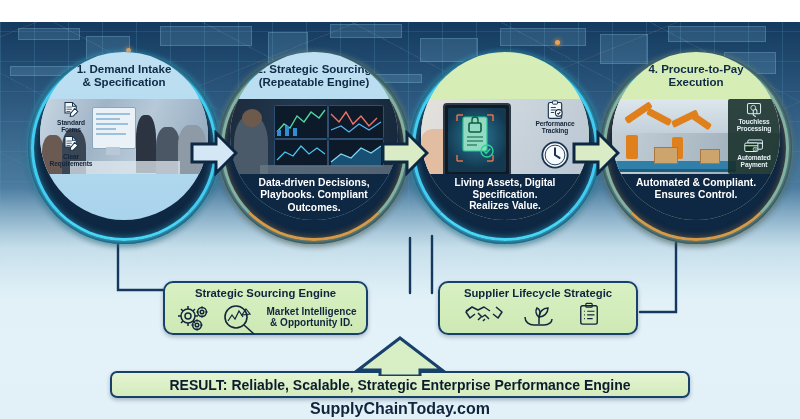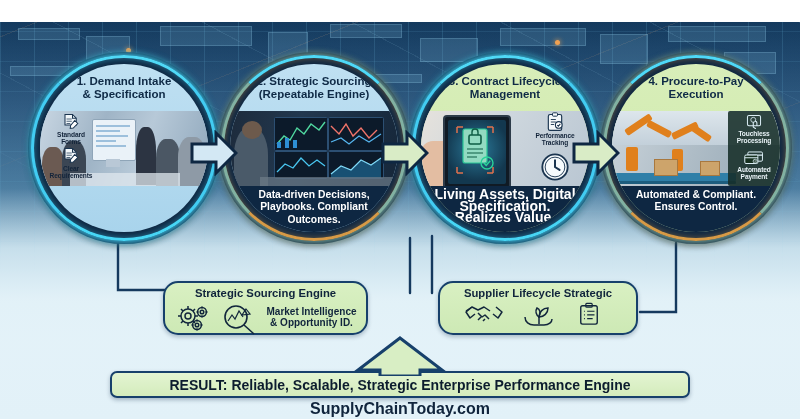--- a/index.html
+++ b/index.html
@@ -82,42 +82,42 @@
   }
   .glow.gold{
     border-bottom-color:#d79a46;border-left-color:#c98b3d;border-right-color:#c98b3d;
     box-shadow:0 0 9px rgba(215,154,70,.8), inset 0 0 7px rgba(215,154,70,.45);
   }
   .glow.cyan-top{
     border-top-color:#4fd9f7;border-left-color:rgba(70,210,245,.55);border-right-color:rgba(70,210,245,.55);
     box-shadow:0 0 8px rgba(70,210,245,.7);
   }
   .inner{
-    position:absolute;left:12px;top:12px;width:168px;height:168px;border-radius:50%;
+    position:absolute;left:12px;top:0;width:168px;height:168px;border-radius:50%;
     overflow:hidden;
   }
   .inner.blue{background:linear-gradient(to bottom,#bfe0f2,#a9d4ec);}
   .inner.green{background:linear-gradient(to bottom,#d8eeb9,#cfe9ac);}
 
   .node-title{
     position:absolute;left:6px;right:6px;top:11px;
     text-align:center;font-size:11.5px;font-weight:bold;line-height:13.2px;
     color:#0f2a46;
   }
   .photo{
     position:absolute;left:0;right:0;top:47px;height:75px;overflow:hidden;
   }
   .caption{
     position:absolute;left:0;right:0;top:122px;height:46px;
     background:#0e2742;
     color:#ffffff;text-align:center;
     font-size:10.3px;font-weight:bold;line-height:12.4px;
     padding-top:3px;box-sizing:border-box;
   }
-  .caption.c3{font-size:14px;line-height:11.6px;}
+  .caption.c3{font-size:10px;line-height:11.6px;}
 
   
   .ph{position:absolute;inset:0;}
   .ph1{background:linear-gradient(110deg,#c8d6e2 0%,#9fb4c6 35%,#b7c9d8 60%,#8ea6bb 100%);}
   .ph2{background:linear-gradient(100deg,#1d2b3c 0%,#22384f 40%,#16273a 100%);}
   .ph3{background:linear-gradient(120deg,#e6e2dc 0%,#cdd6dd 45%,#b9c6d2 100%);}
   .ph4{background:linear-gradient(110deg,#c9d3da 0%,#aebcc6 50%,#93a6b4 100%);}
 
   .fig{position:absolute;border-radius:40% 40% 0 0;background:#4c5b6b;}
   .screenbox{position:absolute;background:#eaf2f8;border:1.5px solid #8fa5b8;border-radius:2px;}
@@ -137,21 +137,21 @@
   .ovl.dark{color:#e9f3f7;}
   .ovl-panel{
     position:absolute;background:rgba(22,46,40,.88);border-radius:2px;
   }
   .icn{display:block;margin:0 auto;}
 
   
   .sbox{
     position:absolute;z-index:14;
     background:linear-gradient(to bottom,#d9f0c2,#cde9b5);
-    border:2.2px solid #17406b;border-radius:15px;
+    border:2.2px solid #17406b;border-radius:10px;
     box-shadow:0 2px 4px rgba(10,40,70,.28);
     box-sizing:border-box;
   }
   .sbox-title{
     position:absolute;left:0;right:0;top:4px;text-align:center;
     font-size:11.3px;font-weight:bold;color:#10243c;
   }
   .sbox-sub{
     position:absolute;text-align:center;font-size:10px;font-weight:bold;color:#10243c;
     line-height:11px;
@@ -315,24 +315,20 @@
         <span>Outcomes.</span>
       </div>
     </div>
   </div>
 
   <div class="node" style="left:409px;top:52px;">
     <div class="ring"></div>
     <div class="glow cyan"></div>
     <div class="glow cyan-top"></div>
     <div class="inner green">
-      <div class="node-title">
-        <span>3. Contract Lifecycle</span><br>
-        <span>Management</span>
-      </div>
       <div class="photo">
         <div class="ph ph3"></div>
         <div style="position:absolute;left:0;top:30px;width:36px;height:46px;background:#e3bda2;border-radius:12px 0 0 0;"></div>
         <div class="tablet" style="left:22px;top:4px;width:64px;height:70px;">
           <div class="tabscreen"></div>
         </div>
         <svg style="position:absolute;left:32px;top:12px;" width="44" height="54" viewBox="0 0 44 54">
           <rect x="10" y="6" width="24" height="34" rx="2" fill="#9fe8c9" opacity=".9" stroke="#2ad39a" stroke-width="1.2"></rect>
           <rect x="16" y="12" width="12" height="9" rx="1.5" fill="none" stroke="#0e5c44" stroke-width="1.6"></rect>
           <path d="M19 12v-3a3 3 0 016 0v3" fill="none" stroke="#0e5c44" stroke-width="1.4"></path>

